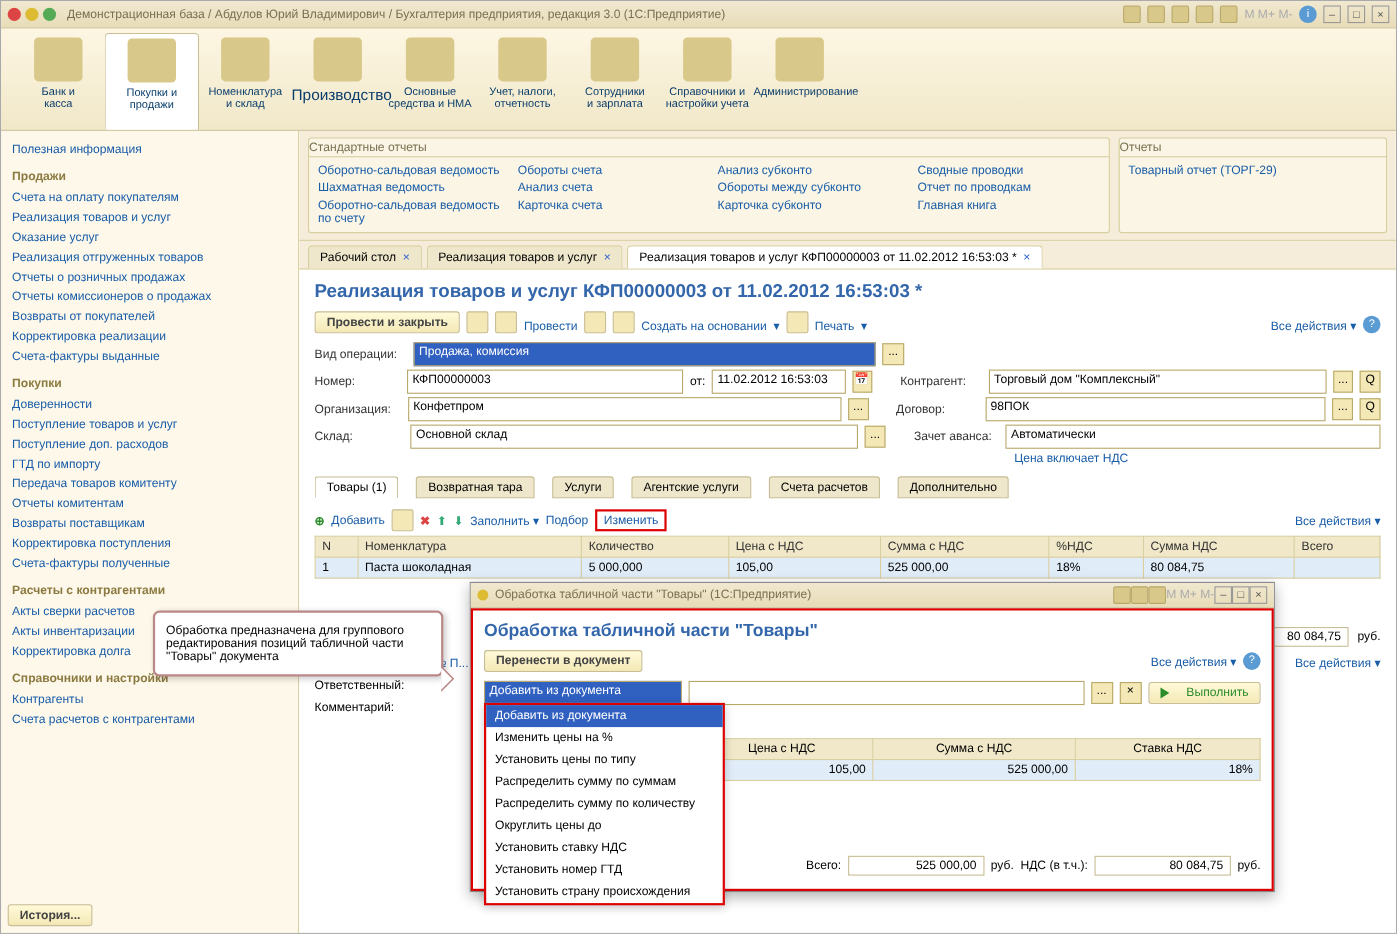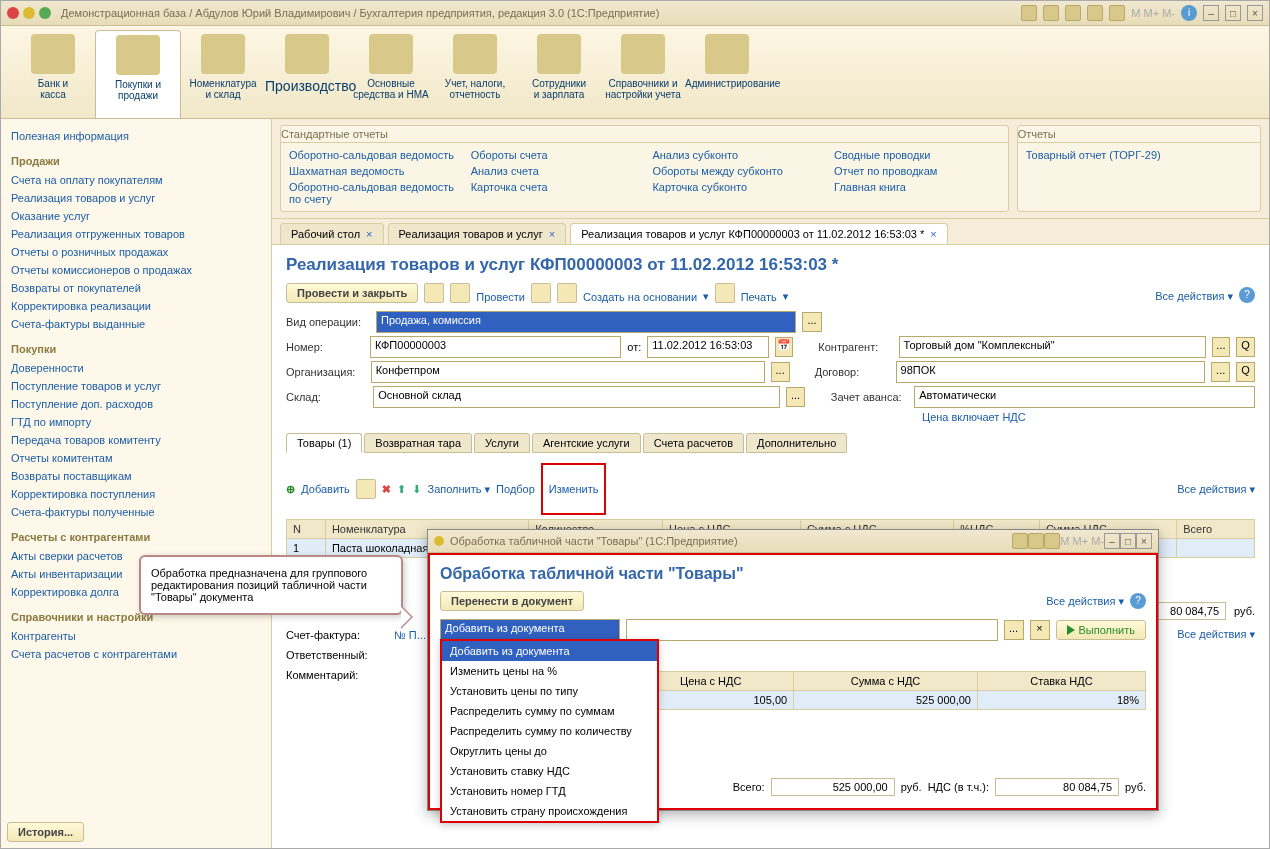--- a/index.html
+++ b/index.html
@@ -36,21 +36,21 @@
 .doc-toolbar{display:flex;align-items:flex-end;gap:6px;margin-bottom:8px}
 .btn{background:linear-gradient(#fffad8,#f3e8b6);border:1px solid #c9bd95;border-radius:3px;padding:3px 10px;cursor:pointer;font-weight:bold;color:#444}
 .ico-btn{width:18px;height:18px;border:1px solid #c9bd95;border-radius:2px;background:#f3e8b6;cursor:pointer}
 .link{color:#1a5da8;cursor:pointer}
 .form-row{display:flex;align-items:center;margin:3px 0;gap:6px}
 .lbl{width:84px;color:#333}
 .lbl2{width:80px;color:#333}
 .inp{border:1px solid #b8a86a;background:#fff;padding:2px 4px;height:22px;box-sizing:border-box}
 .inp.sel{background:#3060c0;color:#fff}
 .inp-btn{width:18px;height:18px;border:1px solid #b8a86a;background:#f3e8b6;text-align:center;line-height:14px;cursor:pointer}
-.sub-tabs{display:flex;gap:2px;margin:10px 0 6px}
+.sub-tabs{display:flex;gap:16px;margin:10px 0 6px}
 .sub-tab{background:#efe7cc;border:1px solid #c9bd95;border-radius:3px 3px 0 0;padding:3px 10px;cursor:pointer}
 .sub-tab.active{background:#fff;border-bottom-color:#fff}
 .table-toolbar{display:flex;align-items:center;gap:6px;padding:4px 0}
 .red-box{border:2px solid #d00}
 .grid{border:1px solid #c9bd95;width:100%;border-collapse:collapse}
 .grid th,.grid td{border:1px solid #d8ce9f;padding:3px 6px;text-align:left;background:#fff}
 .grid th{background:#f1e8c9;color:#333;font-weight:normal}
 .grid .selrow td{background:#e0ecf8}
 .num{text-align:right}
 .spacer{flex:1}
@@ -62,21 +62,21 @@
 
 .dialog{position:absolute;left:426px;top:528px;width:730px;background:#fff;border:1px solid #888;box-shadow:0 4px 12px rgba(0,0,0,.3)}
 .dlg-title{height:22px;background:linear-gradient(#f0e8d0,#e8dcb8);display:flex;align-items:center;padding:0 6px;border-bottom:1px solid #c9bd95}
 .dlg-body{padding:10px;border:2px solid #d00}
 .dlg-head{color:#36a;font-size:16px;font-weight:bold;margin-bottom:8px}
 .dlg-bar{display:flex;align-items:center;gap:6px;margin-bottom:8px}
 .dropdown{position:relative}
 .dd-menu{position:absolute;top:20px;left:0;width:215px;background:#fff;border:1px solid #888;z-index:10;box-shadow:0 2px 8px rgba(0,0,0,.2);border:2px solid #d00}
 .dd-item{padding:4px 8px;cursor:pointer}
 .dd-item.sel{background:#3060c0;color:#fff}
-.exec-btn{color:#2a8c2a;background:linear-gradient(#fffad8,#f3e8b6);border:1px solid #c9bd95;border-radius:3px;padding:3px 10px;cursor:pointer;display:flex;align-items:center;gap:4px}
+.exec-btn{color:#2a8c2a;background:linear-gradient(#fffad8,#f3e8b6);border:1px solid #c9bd95;border-radius:3px;padding:3px 10px;cursor:pointer;display:flex;align-items:center;gap:16px}
 .play{width:0;height:0;border-left:8px solid #2a8c2a;border-top:5px solid transparent;border-bottom:5px solid transparent}
 .popup-grid{width:100%;border-collapse:collapse;margin-top:6px}
 .popup-grid th,.popup-grid td{border:1px solid #d8ce9f;padding:3px 6px;font-weight:normal}
 .popup-grid th{background:#f1e8c9}
 .popup-grid .srow td{background:#e0ecf8}
 .totals{display:flex;justify-content:flex-end;align-items:center;gap:6px;padding:8px 0 2px}
 .tot-field{border:1px solid #c9bd95;padding:2px 6px;width:110px;text-align:right;background:#fff}
 
 
 .callout{position:absolute;left:138px;top:554px;width:240px;background:#fff;border:2px solid #b88;border-radius:6px;padding:10px;box-shadow:2px 2px 6px rgba(0,0,0,.2)}
@@ -315,21 +315,21 @@
 
         <div class="table-toolbar">
           <span class="grn-ico">⊕</span>
           <span class="link">Добавить</span>
           <div class="ico-btn"></div>
           <span style="color:#d44;font-weight:bold;cursor:pointer">✖</span>
           <span style="color:#3a7;cursor:pointer">⬆</span>
           <span style="color:#3a7;cursor:pointer">⬇</span>
           <span class="link"><span>Заполнить</span> ▾</span>
           <span class="link">Подбор</span>
-          <span class="link red-box" style="padding:18px 6px">Изменить</span>
+          <span class="link red-box" style="padding:2px 6px">Изменить</span>
           <div class="spacer"></div>
           <span class="all-actions"><span>Все действия</span> ▾</span>
         </div>
 
         <table class="grid">
           <tbody>
               <tr id="grid-h">
                 <th>N</th>
                 <th>Номенклатура</th>
                 <th>Количество</th>

